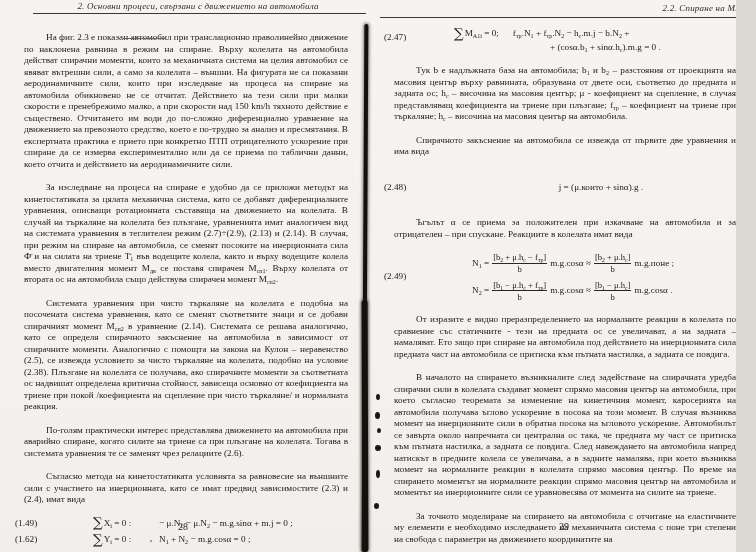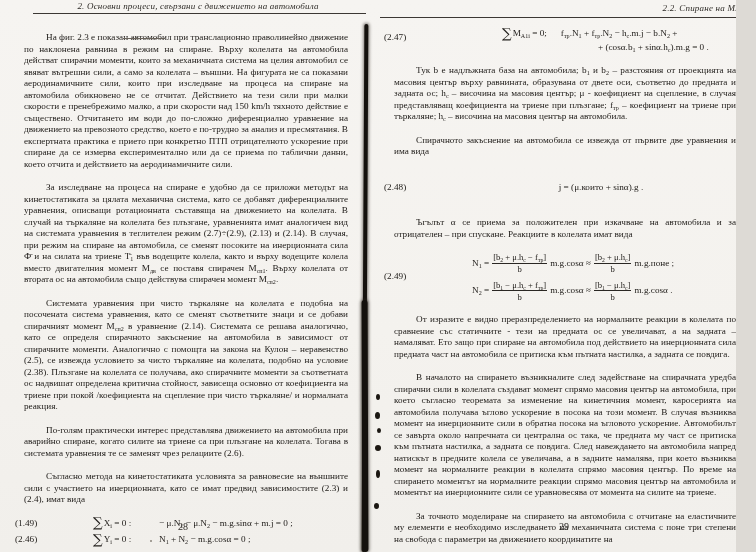--- a/index.html
+++ b/index.html
@@ -28,21 +28,21 @@
   .para{margin:12px;text-indent:22px;}
 
   sub{font-size:0.66em;line-height:0;vertical-align:-1.5px;}
   .sum{font-size:13.5px;line-height:0;position:relative;top:1.5px;margin-right:1px;font-family:"DejaVu Serif",serif;}
 
   .eq-row{display:flex;align-items:baseline;margin-top:5px;text-indent:0;}
   .eq-row .eq-label{flex:0 0 78px;padding-left:3px;}
   .eq-row .eq-sum{flex:0 0 66px;}
   .eq-row .eq-body{flex:1;}
 
-  .eq247{display:flex;margin:2px 0 10px;text-indent:0;gap:48px;}
+  .eq247{display:flex;margin:2px 0 10px;text-indent:0;}
   .eq247 .eq-label{flex:0 0 70px;padding-left:2px;padding-top:4px;}
   .eq247 .line1{display:flex;gap:14px;align-items:baseline;}
   .eq247 .line2{margin:2px 0 0 96px;}
 
   .eq248{display:flex;margin:24px 0;text-indent:0;justify-content:center;}
   .eq248 .eq-label{flex:0 0 70px;padding-left:2px;}
   .eq248 .eq-body{flex:1;text-align:center;}
 
   .eq249{display:flex;align-items:center;margin:7px 0 11px;text-indent:0;}
   .eq249 .eq-label{flex:0 0 70px;padding-left:2px;}
@@ -76,21 +76,21 @@
       <p class="para">Системата уравнения при чисто търкаляне на колелата е подобна на посочената система уравнения, като се сменят съответните знаци и се добави спирачният момент М<sub>сп2</sub> в уравнение (2.14). Системата се решава аналогично, като се определя спирачното закъснение на автомобила в зависимост от спирачните моменти. Аналогично с помощта на закона на Кулон – неравенство (2.5), се извежда условието за чисто търкаляне на колелата, подобно на условие (2.38). Плъзгане на колелата се получава, ако спирачните моменти за съответната ос надвишат определена критична стойност, зависеща основно от коефициента на триене при покой /коефициента на сцепление при чисто търкаляне/ и нормалната реакция.</p>
       <p class="para">По-голям практически интерес представлява движението на автомобила при аварийно спиране, когато силите на триене са при плъзгане на колелата. Тогава в системата уравнения те се заменят чрез релациите (2.6).</p>
       <p class="para">Съгласно метода на кинетостатиката условията за равновесие на външните сили с участието на инерционната, като се имат предвид зависимостите (2.3) и (2.4), имат вида</p>
 
       <div class="eq-row">
         <span class="eq-label">(1.49)</span>
         <span class="eq-sum"><span class="sum">∑</span>X<sub>i</sub> = 0 :</span>
         <span class="eq-body">− μ.N<sub>1</sub> − μ.N<sub>2</sub> − m.g.sinα + m.j = 0 ;</span>
       </div>
       <div class="eq-row">
-        <span class="eq-label">(2.46)</span>
+        <span class="eq-label">(1.62)</span>
         <span class="eq-sum"><span class="sum">∑</span>Y<sub>i</sub> = 0 :</span>
         <span class="eq-body">N<sub>1</sub> + N<sub>2</sub> − m.g.cosα = 0 ;</span>
       </div>
     </div>
 
     <div class="page-num">28</div>
   </div>
 
   <div class="gutter-line"></div>
   <div class="gutter-line lower"></div>

